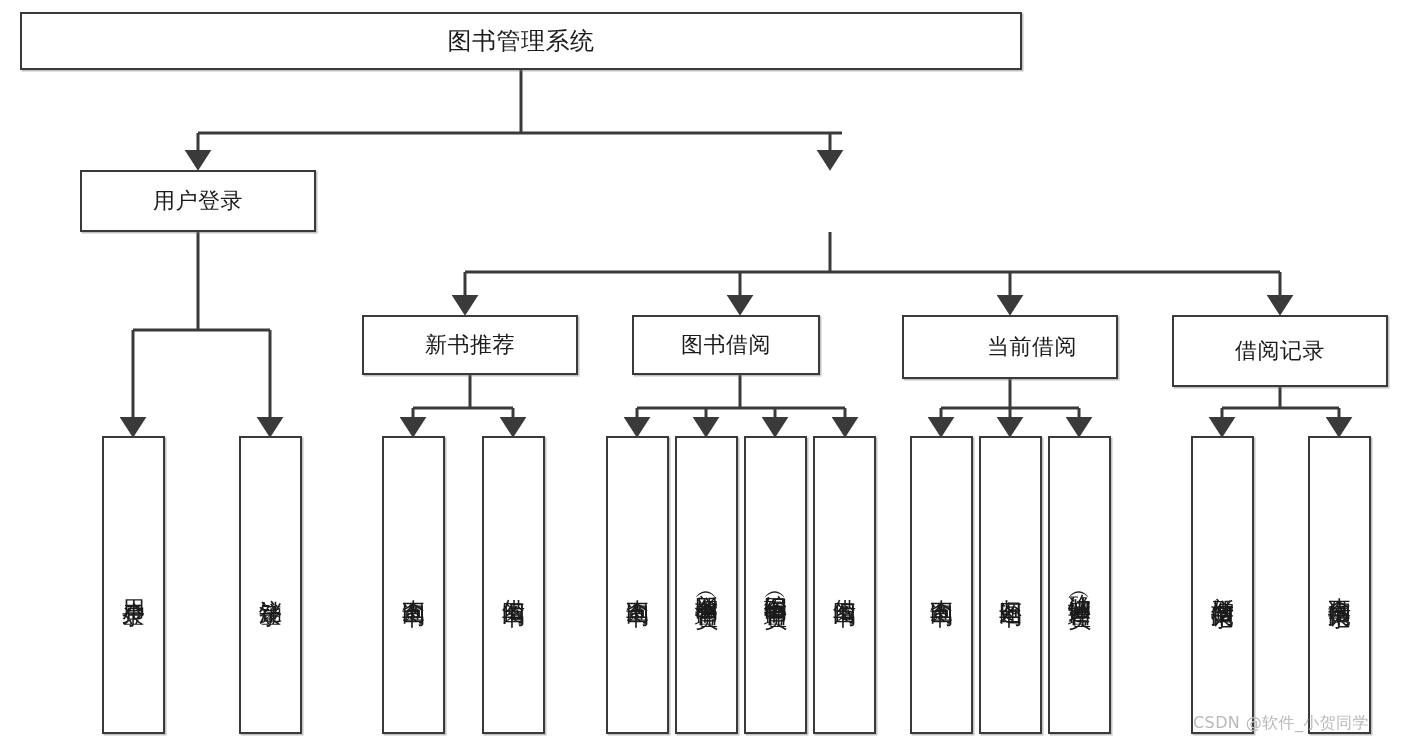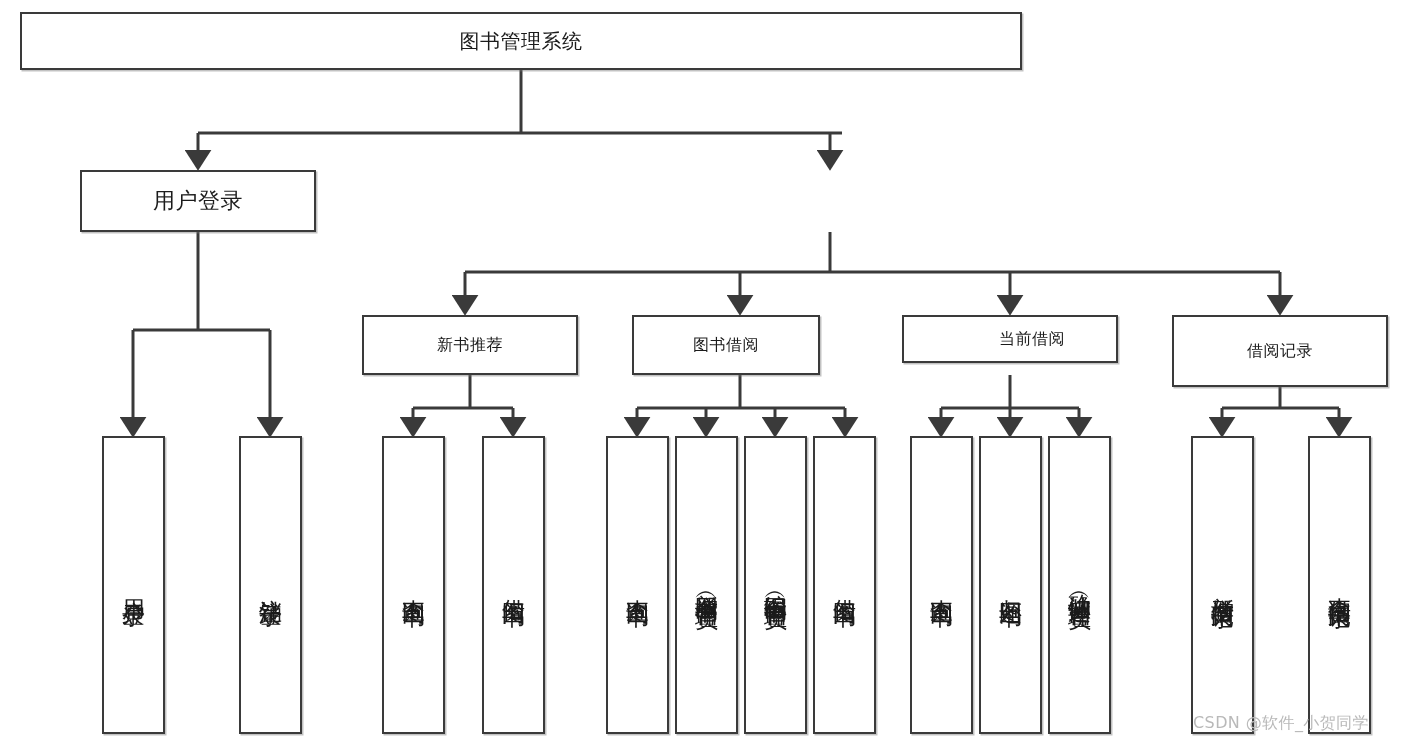--- a/index.html
+++ b/index.html
@@ -35,23 +35,23 @@
     align-items: center;
     justify-content: center;
     box-shadow: 1.5px 1.5px 0 rgba(120,120,120,0.45);
   }
   .node .label {
     color: #1b1b1b;
     text-align: center;
     line-height: 1.12;
     letter-spacing: 0.5px;
   }
-  .node.root .label { font-size: 20px; }
+  .node.root .label { font-size: 24px; }
   .node.lvl2 .label { font-size: 22px; }
-  .node.lvl3 .label { font-size: 16px; }
+  .node.lvl3 .label { font-size: 22px; }
   .node.leaf {
     align-items: center;
     justify-content: center;
   }
   .node.leaf .label {
     writing-mode: vertical-rl;
     text-orientation: upright;
     font-size: 23px;
     line-height: 1.18;
     letter-spacing: 2px;
@@ -128,21 +128,21 @@
   <div class="node lvl2" style="left:80px; top:170px; width:236px; height:62px;">
     <span class="label">用户登录</span>
   </div>
 
   <div class="node lvl3" style="left:362px; top:315px; width:216px; height:60px;">
     <span class="label">新书推荐</span>
   </div>
   <div class="node lvl3" style="left:632px; top:315px; width:188px; height:60px;">
     <span class="label">图书借阅</span>
   </div>
-  <div class="node lvl3" style="left:902px; top:315px; width:216px; height:48px;padding-left:44px;">
+  <div class="node lvl3" style="left:902px; top:315px; width:216px; height:64px;padding-left:44px;">
     <span class="label">当前借阅</span>
   </div>
   <div class="node lvl3" style="left:1172px; top:315px; width:216px; height:72px;">
     <span class="label">借阅记录</span>
   </div>
 
   <div class="node leaf" style="left:102px; top:436px; width:63px; height:298px;">
     <span class="label">用户登录</span>
   </div>
   <div class="node leaf" style="left:239px; top:436px; width:63px; height:298px;">

